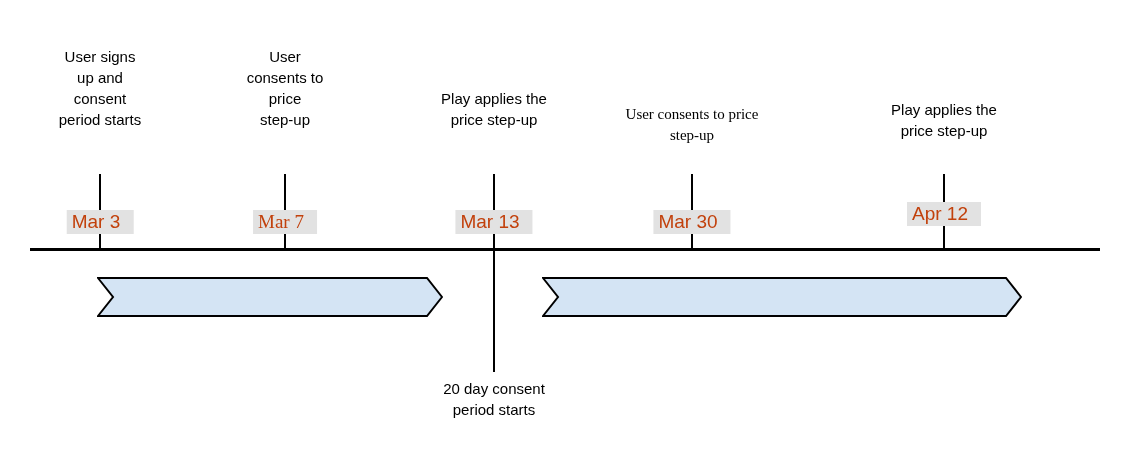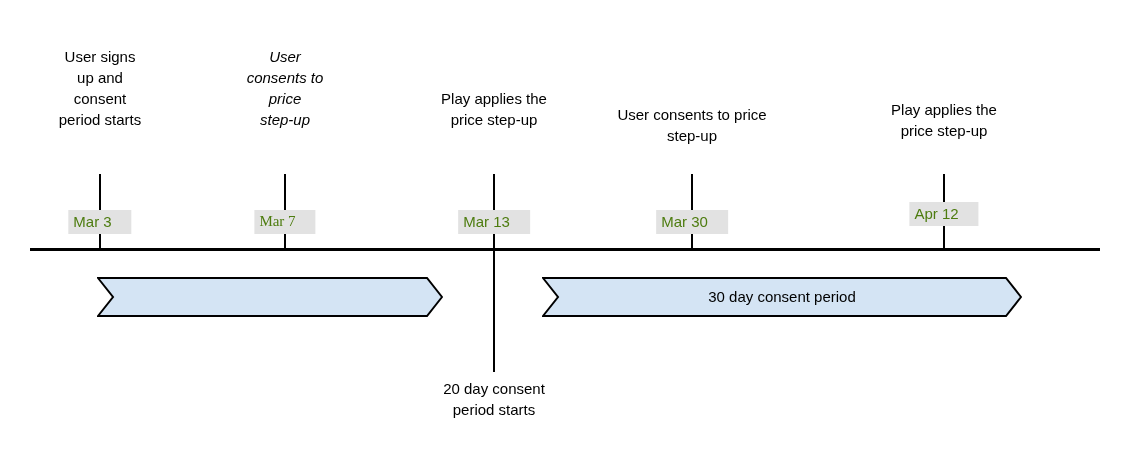--- a/index.html
+++ b/index.html
@@ -41,25 +41,25 @@
     line-height: 21px;
     color: #000000;
     text-align: center;
     white-space: pre-line;
     transform: translateX(-50%);
   }
 
   
   .date-chip {
     position: absolute;
-    font-size: 15px;
+    font-size: 19px;
     line-height: 21px;
-    color: #4d7c0f;
+    color: #c2410c;
     background: #e2e2e2;
-    padding: 1px 20px 2px 5px;
+    padding: 1px 13px 2px 5px;
     white-space: nowrap;
     transform: translateX(-50%);
     z-index: 3;
   }
 
   
   .banner {
     position: absolute;
     height: 40px;
     display: flex;
@@ -95,29 +95,29 @@
 </head>
 <body>
 
 <div id="canvas">
 
   <div class="caption" style="left:100px; top:46px; width:180px;">User signs
 up and
 consent
 period starts</div>
 
-  <div class="caption" style="left:285px; top:46px; width:180px;font-style:italic;">User
+  <div class="caption" style="left:285px; top:46px; width:180px;">User
 consents to
 price
 step-up</div>
 
   <div class="caption" style="left:494px; top:88px; width:180px;">Play applies the
 price step-up</div>
 
-  <div class="caption" style="left:692px; top:104px; width:220px;">User consents to price
+  <div class="caption" style="left:692px; top:104px; width:220px;font-family:Liberation Serif, serif;">User consents to price
 step-up</div>
 
   <div class="caption" style="left:944px; top:99px; width:200px;">Play applies the
 price step-up</div>
 
   <div class="tick" style="left:99px; top:174px; height:76px;"></div>
   <div class="tick" style="left:284px; top:174px; height:76px;"></div>
   <div class="tick" style="left:493px; top:174px; height:76px;"></div>
   <div class="tick" style="left:691px; top:174px; height:76px;"></div>
   <div class="tick" style="left:943px; top:174px; height:76px;"></div>
@@ -135,19 +135,18 @@
   <div class="banner" style="left:97px; top:277px; width:346px;">
     <svg width="346" height="40" viewBox="0 0 346 40" preserveAspectRatio="none">
       <polygon points="1,1 330,1 345,20 330,39 1,39 16,20" fill="#d4e4f4" stroke="#000000" stroke-width="2" stroke-linejoin="miter"></polygon>
     </svg>
   </div>
 
   <div class="banner" style="left:542px; top:277px; width:480px;">
     <svg width="480" height="40" viewBox="0 0 480 40" preserveAspectRatio="none">
       <polygon points="1,1 464,1 479,20 464,39 1,39 16,20" fill="#d4e4f4" stroke="#000000" stroke-width="2" stroke-linejoin="miter"></polygon>
     </svg>
-    <span class="banner-label">30 day consent period</span>
   </div>
 
   <div class="caption-below" style="left:494px; top:378px; width:200px;">20 day consent
 period starts</div>
 
 </div>
 
 </body></html>

